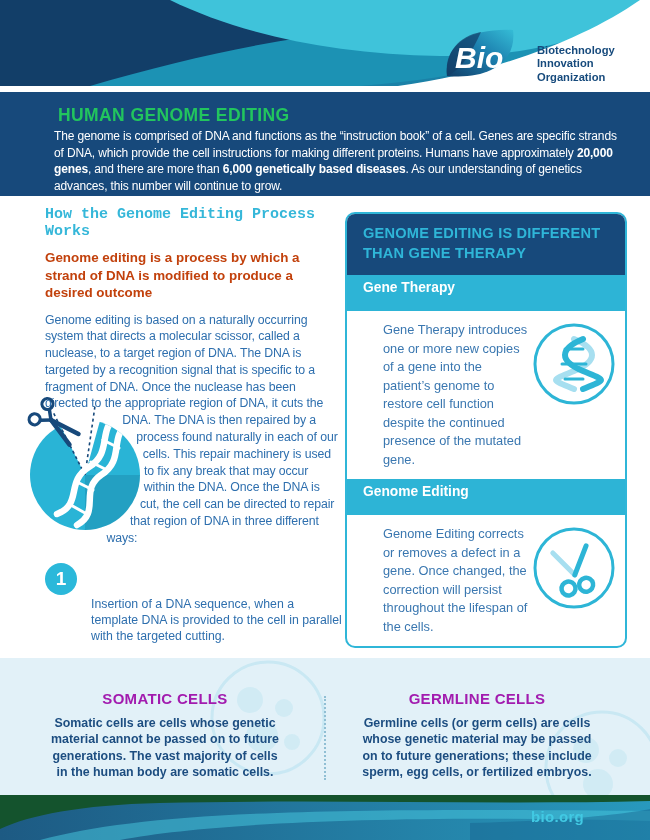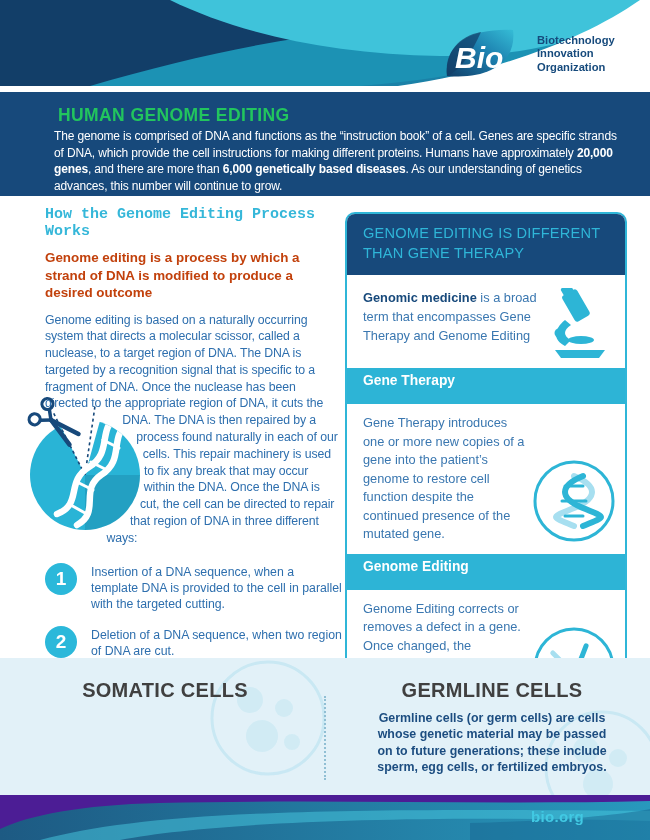--- a/index.html
+++ b/index.html
@@ -4,21 +4,21 @@
 <style>
   html,body{margin:0;padding:0;}
   body{
     width:650px;height:840px;position:relative;overflow:hidden;
     background:#ffffff;
     font-family:"Liberation Sans", sans-serif;
   }
   
   .banner{position:absolute;top:0;left:0;width:650px;height:86px;}
   .banner svg{display:block;}
-  .logo-row{position:absolute;top:24px;left:441px;display:flex;align-items:center;}
+  .logo-row{position:absolute;top:24px;left:441px;display:flex;align-items:flex-end;}
   .org-text{margin-left:16px;font-size:11.2px;font-weight:bold;color:#164a7c;line-height:13.4px;}
   
   .titlebar{position:absolute;top:92px;left:0;width:650px;height:104px;background:#17497b;}
   .titlebar h1{position:absolute;left:54px;top:9px;margin:4px;font-size:17.5px;font-weight:bold;
     color:#22c55e;letter-spacing:.4px;}
   .intro-p{position:absolute;left:54px;top:36px;width:574px;margin:0;font-size:12px;
     line-height:16.6px;color:#ffffff;letter-spacing:-0.15px;}
   .intro-p b{font-weight:bold;}
   
   .main{position:absolute;top:196px;left:0;width:650px;height:462px;background:#fff;}
@@ -27,46 +27,46 @@
   .process-subheading{margin:0 0 10px 0;width:288px;font-size:13.4px;font-weight:bold;
     color:#c2410c;line-height:17.5px;}
   .process-body{margin:0;font-size:12.3px;color:#2e6fae;line-height:16.8px;letter-spacing:-0.1px;}
   .dna-illustration{float:left;width:150px;height:176px;position:relative;
     shape-outside:circle(59px at 40px 113px);}
   .dna-illustration svg{position:absolute;left:-18px;top:0;overflow:visible;}
   .steps{margin-top:16px;width:300px;}
   .step{display:flex;margin-bottom:13px;}
   .step-num{flex:0 0 32px;height:32px;margin-right:14px;border-radius:50%;background:#2bb8da;
     color:#fff;font-weight:bold;font-size:19px;display:flex;align-items:center;justify-content:center;}
-  .step-text{width:252px;font-size:12.3px;color:#2e6fae;line-height:16.3px;padding-top:1px;}
+  .step-text{width:252px;font-size:12.3px;color:#2e6fae;line-height:16.3px;padding-top:1px;margin-top:32px;}
   
   .sidebar{position:absolute;left:345px;top:16px;width:282px;border:2px solid #2fb6d8;
     border-radius:10px;background:#fff;overflow:hidden;box-sizing:border-box;}
-  .sb-header{background:#17497b;color:#2fb6d8;font-weight:normal;font-size:14.6px;
+  .sb-header{background:#17497b;color:#2fb6d8;font-weight:bold;font-size:14.6px;
     line-height:19.5px;padding:10px 16px 12px;letter-spacing:.2px;}
   .sb-intro{display:flex;align-items:flex-start;padding:13px 10px 8px 16px;}
   .sb-intro-text{width:188px;font-size:12.8px;line-height:19px;color:#3a77b0;}
   .sb-intro-text b{color:#17497b;}
   .sb-bar{background:#2db4d6;color:#fff;font-weight:bold;font-size:13.8px;padding:5px 16px 16px;}
-  .sb-body{display:flex;align-items:flex-end;padding:10px 8px 10px 16px;}
+  .sb-body{display:flex;align-items:flex-start;padding:10px 8px 10px 16px;margin-left:20px;}
   .sb-body-text{width:174px;font-size:12.8px;line-height:18.5px;color:#3a77b0;}
   .sb-icon{flex:0 0 auto;margin-left:2px;}
   
   .cells{position:absolute;top:658px;left:0;width:650px;height:137px;background:#e2f1f8;overflow:hidden;}
   .cells-pattern{position:absolute;top:0;left:0;}
   .cell-col{position:absolute;top:0;width:290px;text-align:center;}
   .cell-col.left{left:20px;}
-  .cell-col.right{left:347px;text-align:center;}
-  .cell-col h2{margin:21px 0 0 0;font-size:20px;font-weight:bold;color:#404040;letter-spacing:.3px;}
+  .cell-col.right{left:332px;text-align:center;}
+  .cell-col h2{margin:32px 0 0 0;font-size:15px;font-weight:bold;color:#a21caf;letter-spacing:.3px;}
   .cell-col p{margin:8px auto 0;width:238px;font-size:12.4px;font-weight:bold;color:#1c4d80;
     line-height:16.4px;}
   .cells-divider{position:absolute;left:324px;top:38px;height:84px;width:0;
     border-left:2px dotted #90bfd4;}
   
-  .footer{position:absolute;top:795px;left:0;width:650px;height:45px;background:#4c1d95;text-align:center;}
+  .footer{position:absolute;top:795px;left:0;width:650px;height:45px;background:#14532d;text-align:center;}
   .footer svg{display:block;}
   .footer-url{position:absolute;right:66px;top:13px;font-size:15px;font-weight:bold;
     color:#41c9e3;letter-spacing:.3px;cursor:pointer;}
 </style>
 </head>
 <body>
 
 <div class="banner">
   <svg width="650" height="86" viewBox="0 0 650 86">
     <rect x="0" y="0" width="650" height="86" fill="#123e68"></rect>
@@ -149,35 +149,20 @@
       <div class="step">
         <div class="step-num">3</div>
         <div class="step-text">Change of a DNA sequence, when a corrective template DNA is provided.</div>
       </div>
     </div>
   </div>
 
   <div class="sidebar">
     <div class="sb-header">GENOME EDITING IS DIFFERENT THAN GENE THERAPY</div>
 
-    <div class="sb-intro">
-      <div class="sb-intro-text"><b>Genomic medicine</b><span> is a broad term that encompasses Gene Therapy and Genome Editing</span></div>
-      <svg class="sb-icon" width="74" height="72" viewBox="0 0 74 72">
-        <g fill="#2db5d6">
-          <g transform="rotate(-30 37 22)">
-            <rect x="29" y="2" width="17" height="30" rx="3"></rect>
-            <rect x="32" y="-5" width="11" height="10" rx="2"></rect>
-          </g>
-          <path d="M 24,32 C 12,42 12,52 24,58 L 30,52 C 22,48 22,42 30,37 Z"></path>
-          <circle cx="18" cy="45" r="4.5"></circle>
-          <ellipse cx="40" cy="52" rx="13" ry="4"></ellipse>
-          <path d="M 14,62 L 64,62 L 58,70 L 20,70 Z"></path>
-        </g>
-      </svg>
-    </div>
 
     <div class="sb-bar">Gene Therapy</div>
     <div class="sb-body">
       <div class="sb-body-text">Gene Therapy introduces one or more new copies of a gene into the patient’s genome to restore cell function despite the continued presence of the mutated gene.</div>
       <svg class="sb-icon" width="86" height="86" viewBox="0 0 86 86">
         <circle cx="43" cy="43" r="39" fill="none" stroke="#2db5d6" stroke-width="3"></circle>
         <g fill="none" stroke-linecap="round">
           <path d="M 34,18 C 58,28 58,40 34,50 C 10,60 10,58 34,68" transform="translate(9,0)" stroke="#a7dff0" stroke-width="6"></path>
           <path d="M 52,18 C 28,28 28,40 52,50 C 76,60 76,58 52,68" stroke="#2db5d6" stroke-width="6"></path>
           <line x1="34" y1="28" x2="52" y2="28" stroke="#2db5d6" stroke-width="3"></line>
@@ -212,20 +197,21 @@
       <circle cx="262" cy="78" r="16" fill="#cdeaf4" stroke="none"></circle>
       <circle cx="292" cy="84" r="8" fill="#cdeaf4" stroke="none"></circle>
       <circle cx="602" cy="110" r="56" stroke-width="3"></circle>
       <circle cx="586" cy="92" r="13" fill="#cdeaf4" stroke="none"></circle>
       <circle cx="618" cy="100" r="9" fill="#cdeaf4" stroke="none"></circle>
       <circle cx="598" cy="126" r="15" fill="#cdeaf4" stroke="none"></circle>
     </g>
   </svg>
   <div class="cell-col left">
     <h2>SOMATIC CELLS</h2>
+    <p>Somatic cells are cells whose genetic material cannot be passed on to future generations. The vast majority of cells in the human body are somatic cells.</p>
   </div>
   <div class="cells-divider"></div>
   <div class="cell-col right">
     <h2>GERMLINE CELLS</h2>
     <p>Germline cells (or germ cells) are cells whose genetic material may be passed on to future generations; these include sperm, egg cells, or fertilized embryos.</p>
   </div>
 </div>
 
 <div class="footer">
   <svg width="650" height="45" viewBox="0 0 650 45">

